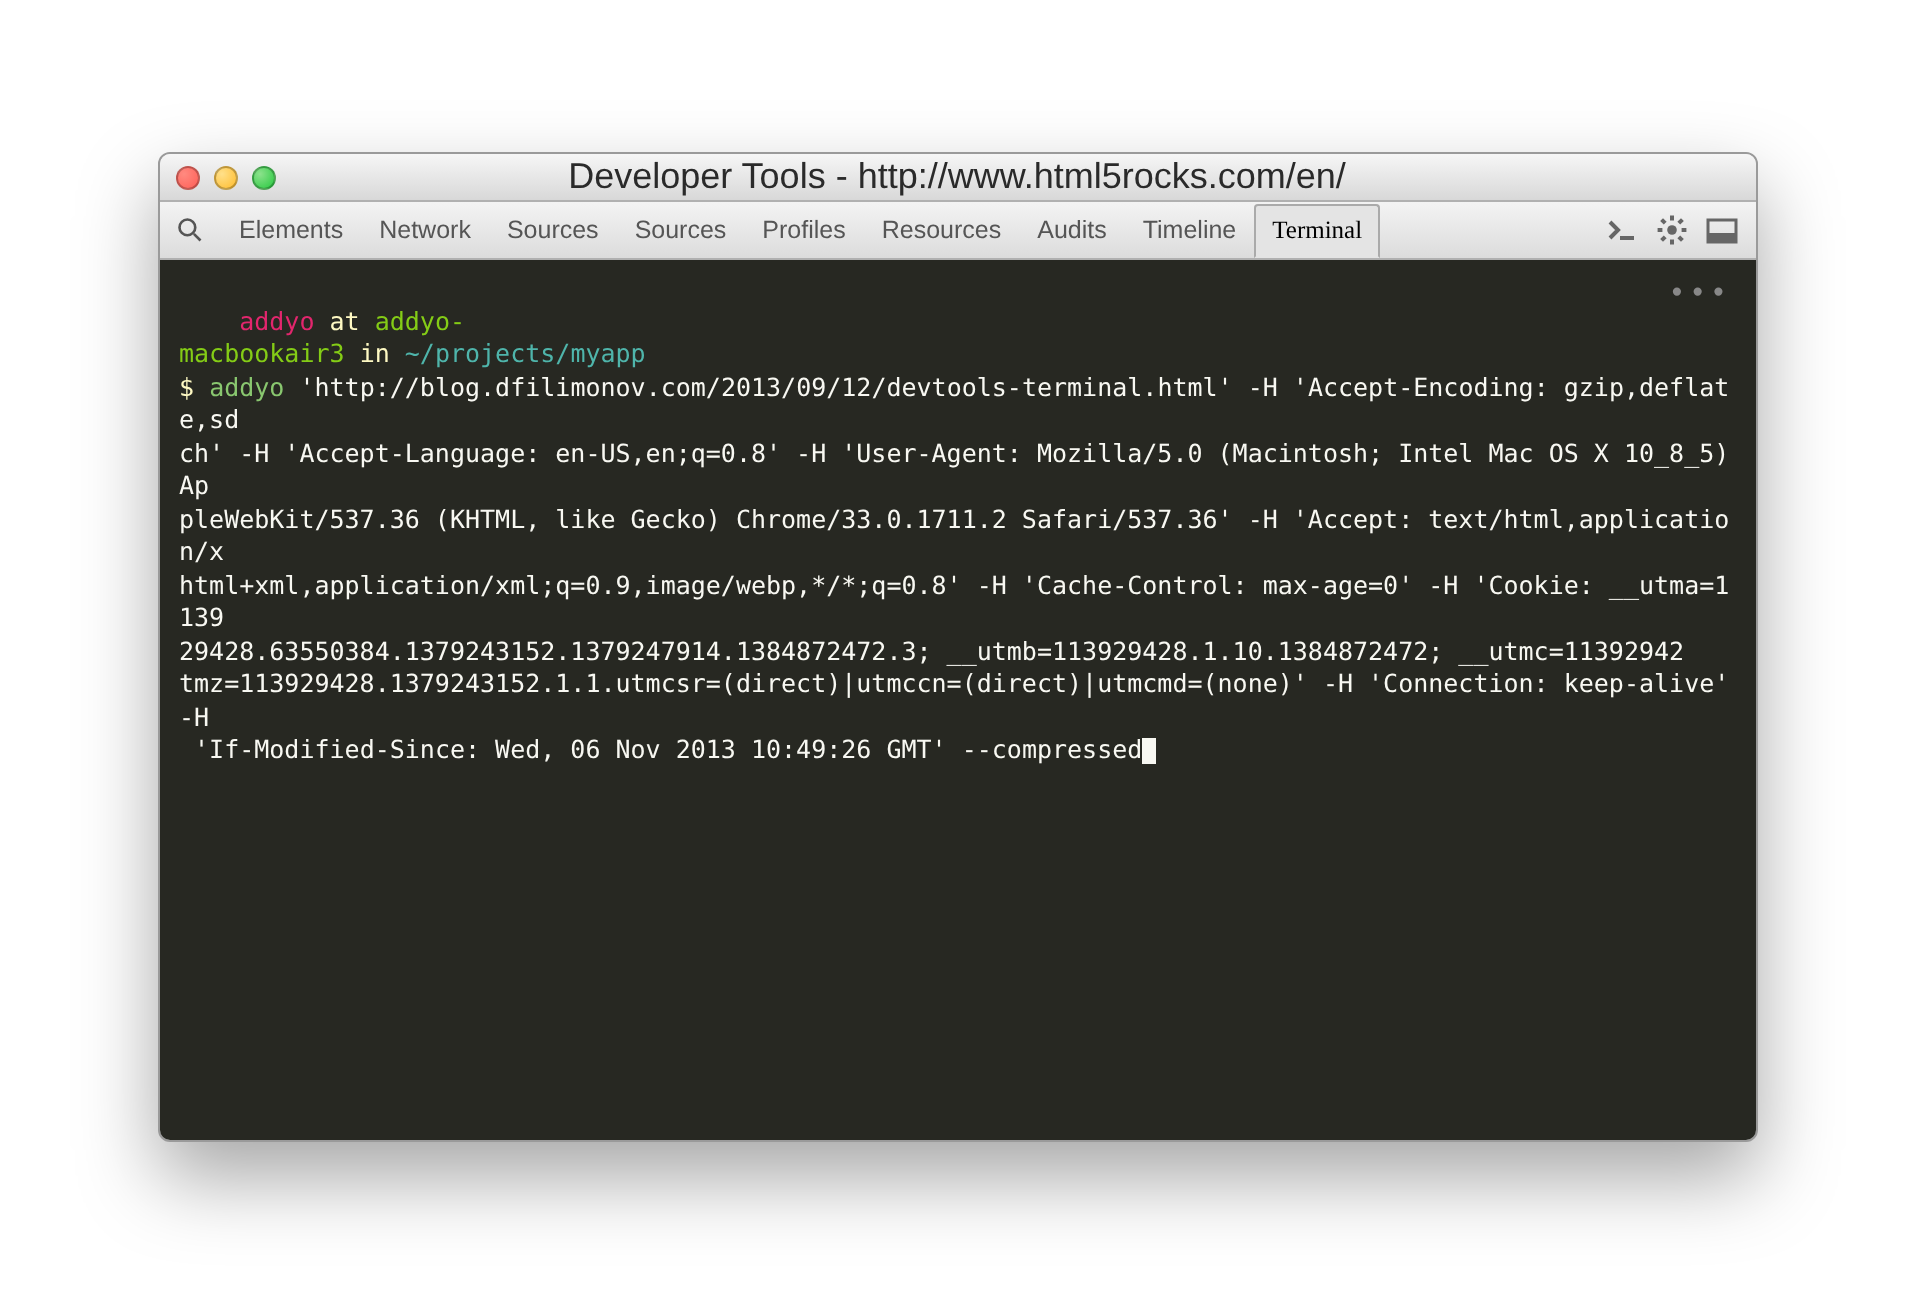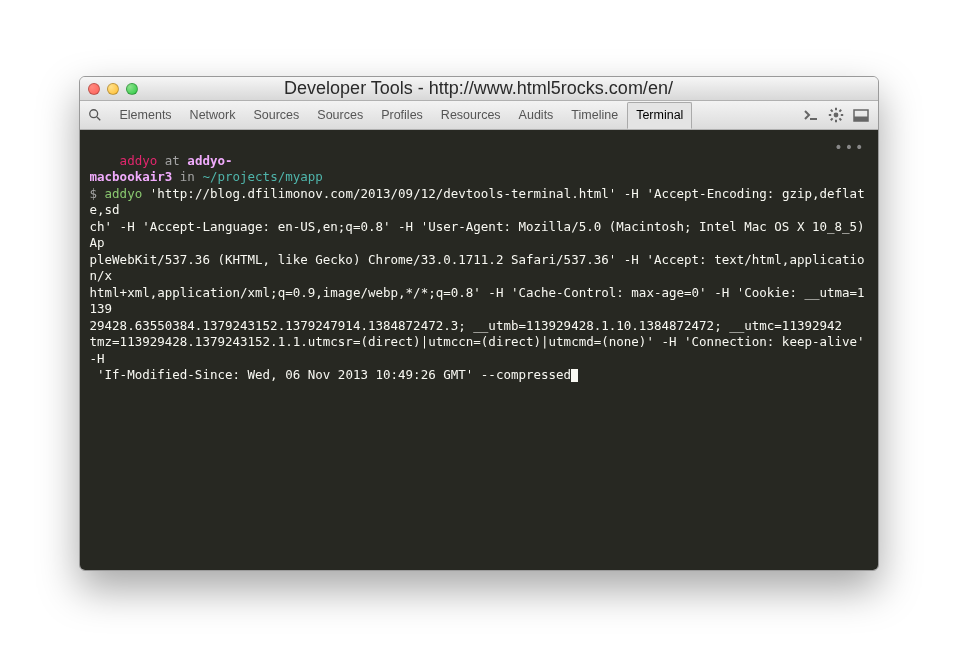--- a/index.html
+++ b/index.html
@@ -48,20 +48,21 @@
     width:18px; height:18px; display:flex; align-items:center; justify-content:center;
     color:#555; margin-right:4px;
   }
   .tab {
     padding:5px 8px 6px; color:#555; cursor:default;
     border:1px solid transparent; border-radius:2px 2px 0 0;
   }
   .tab.active {
     background:#e4e4e4; border:1px solid #aaa; border-bottom-color:#e4e4e4;
     color:#000;
+    font-family:Liberation Serif, serif;
   }
   .toolbar .spacer{flex:1;}
   .tool-icon {
     width:21px; height:21px; display:flex; align-items:center; justify-content:center;
     color:#666; margin-left:1px; cursor:default;
   }
   .tool-icon svg{pointer-events:none;}
   .terminal {
     background:#272822;
     color:#f8f8f2;
@@ -72,22 +73,22 @@
     min-height:440px;
     position:relative;
     white-space:pre-wrap;
     word-break:break-all;
   }
   .terminal .more {
     position:absolute; top:8px; right:12px;
     color:#888; letter-spacing:2px; font-size:14px;
   }
   .u-magenta{color:#e2266d;}
-  .u-grey{color:#a3a3a3;}
-  .u-orange{color:#f0abfc;font-weight:bold;}
+  .u-grey{color:#fef9c3;}
+  .u-orange{color:#84cc16;}
   .u-teal{color:#4fb5ab;}
   .u-green{color:#89c76f;}
   .cursor{
     display:inline-block; width:7px; height:13px;
     background:#f8f8f2; vertical-align:text-bottom; margin-left:0;
   }
 </style>
 </head>
 <body>
 

